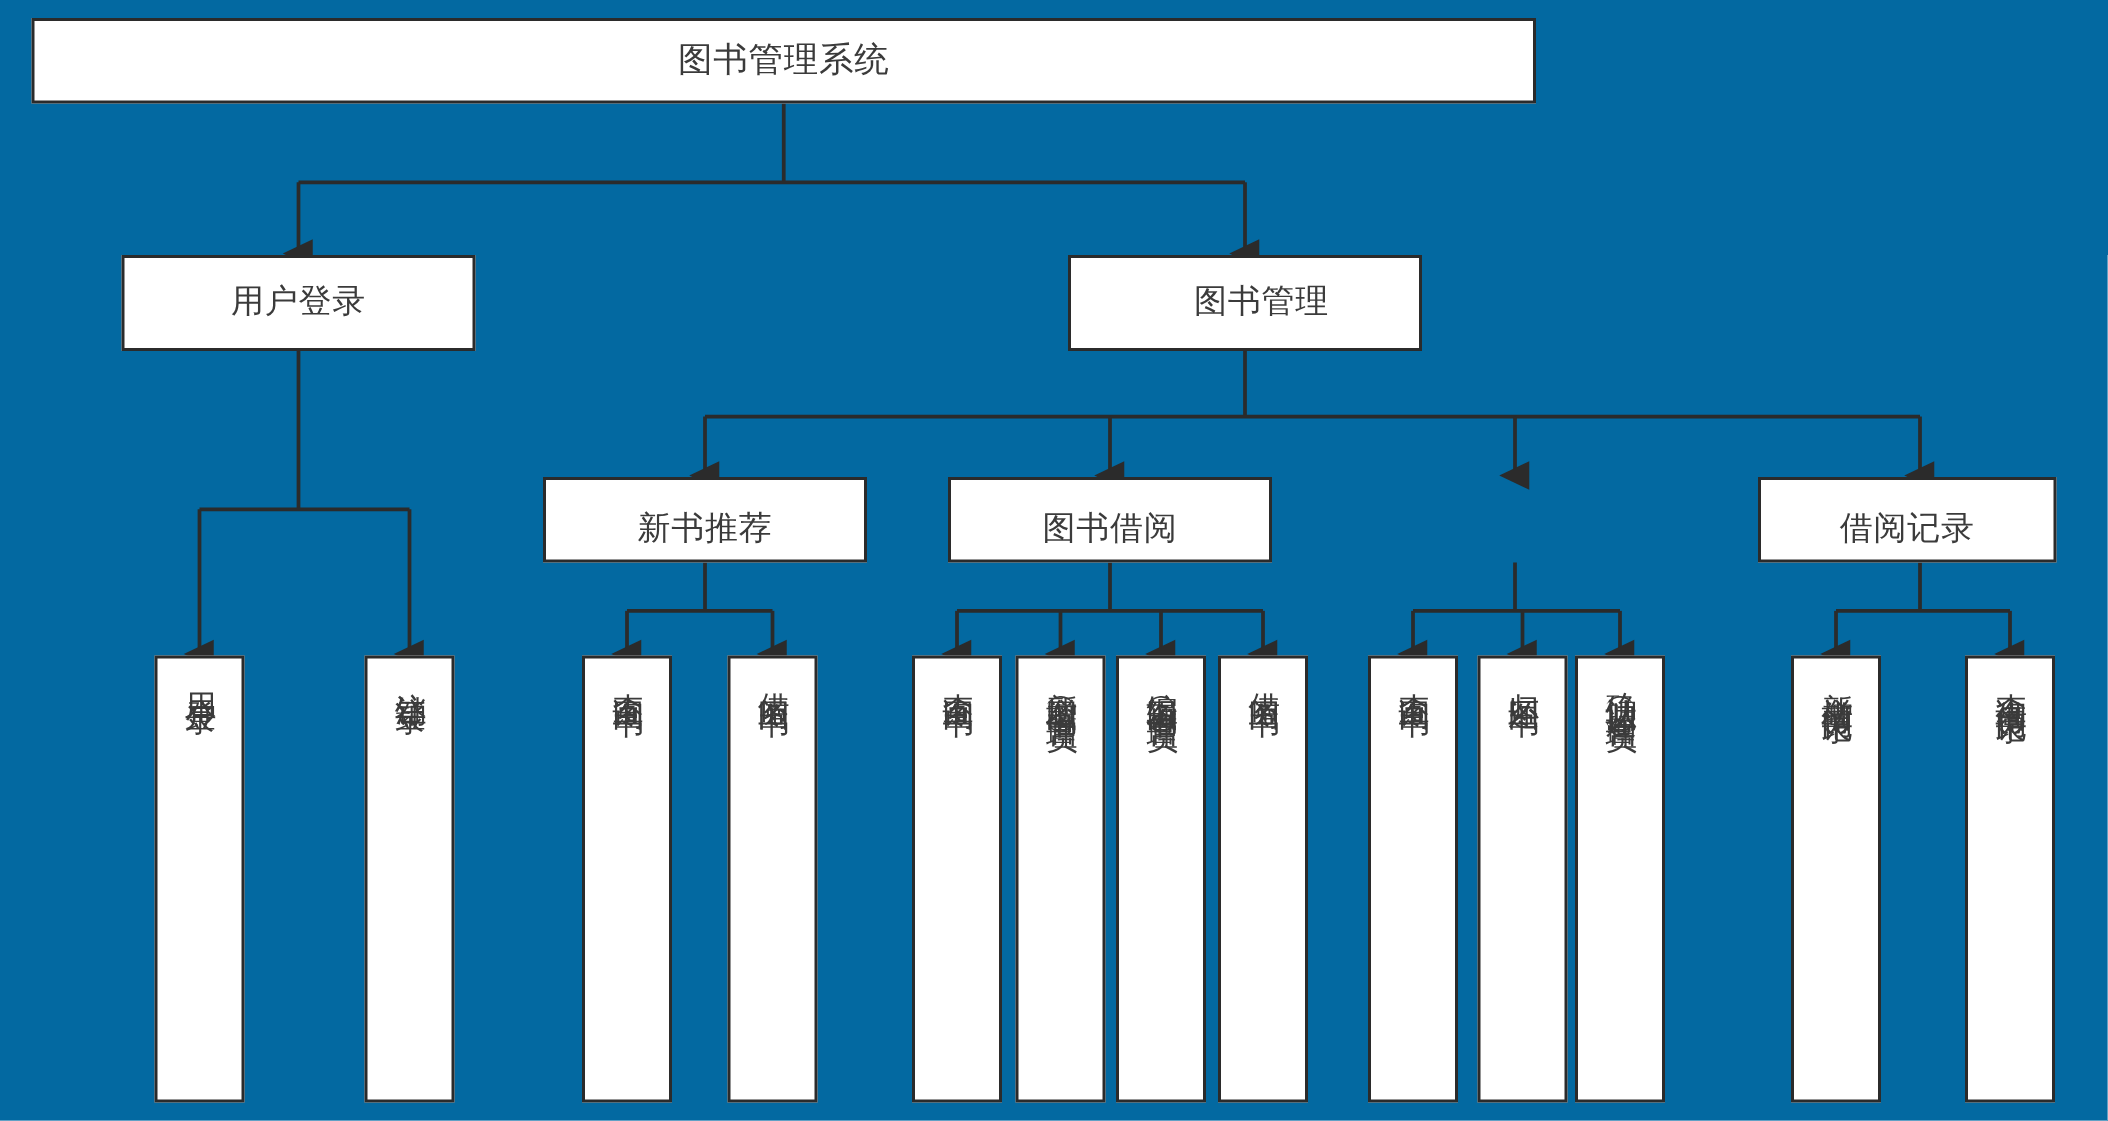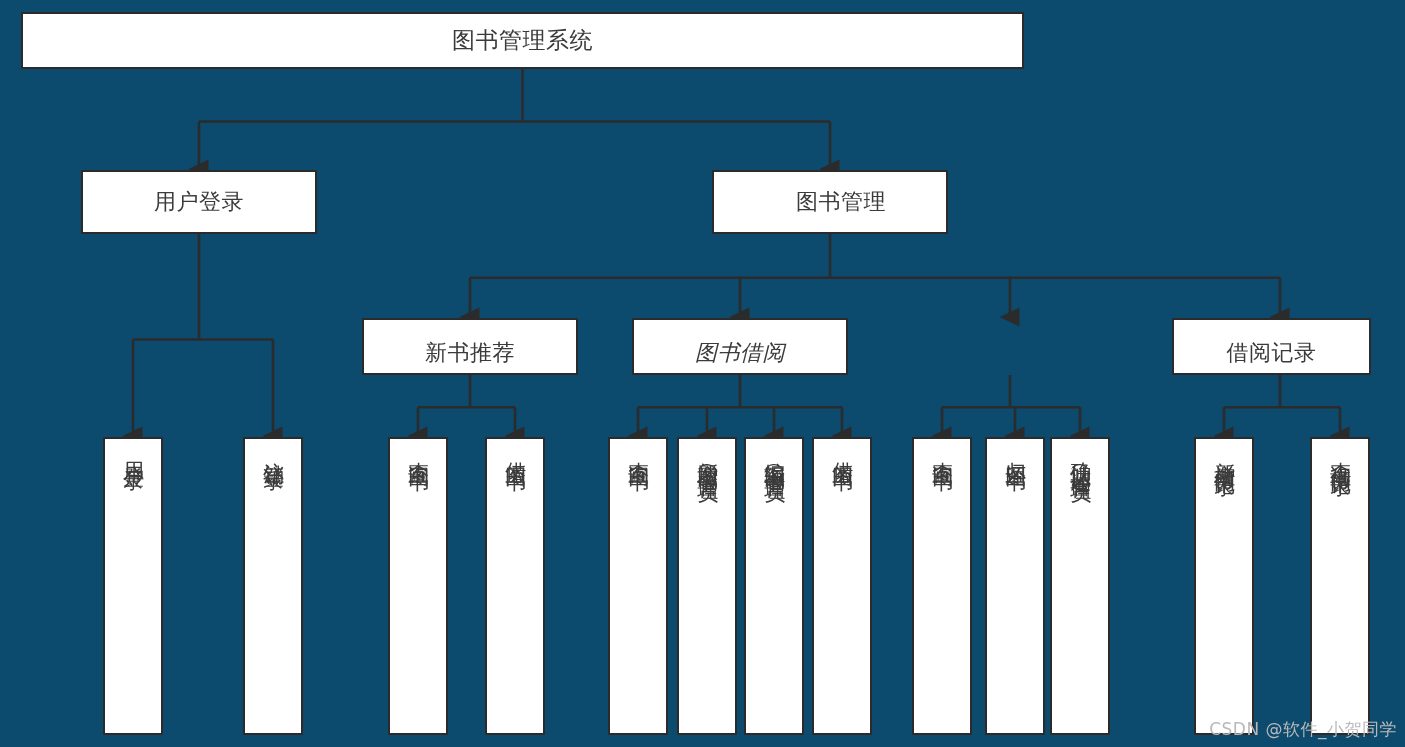--- a/index.html
+++ b/index.html
@@ -11,21 +11,21 @@
     width: 1405px;
     height: 747px;
     font-family: "DejaVu Sans", "Liberation Sans", sans-serif;
     overflow: hidden;
     position: relative;
   }
   #diagram-root {
     position: relative;
     width: 1405px;
     height: 747px;
-    background: #0c4a6e;
+    background: #0369a1;
   }
   svg.edges {
     position: absolute;
     left: 0;
     top: 0;
     width: 1405px;
     height: 747px;
     pointer-events: none;
   }
   .node {
@@ -119,21 +119,21 @@
   <div class="node lvl1" style="left: 81px; top: 170px; width: 236px; height: 64px;">
     <span class="node-label">用户登录</span>
   </div>
   <div class="node lvl1" style="left: 712px; top: 170px; width: 236px; height: 64px; padding-left: 22px;">
     <span class="node-label">图书管理</span>
   </div>
 
   <div class="node lvl2" style="left: 362px; top: 318px; width: 216px; height: 57px;">
     <span class="node-label">新书推荐</span>
   </div>
-  <div class="node lvl2" style="left: 632px; top: 318px; width: 216px; height: 57px; font-style: italic;">
+  <div class="node lvl2" style="left: 632px; top: 318px; width: 216px; height: 57px;">
     <span class="node-label">图书借阅</span>
   </div>
   <div class="node lvl2" style="left: 1172px; top: 318px; width: 199px; height: 57px;">
     <span class="node-label">借阅记录</span>
   </div>
 
   <div class="node vertical" style="left: 103px; top: 437px; width: 60px; height: 298px;">
     <span class="node-label">用户登录</span>
   </div>
   <div class="node vertical" style="left: 243px; top: 437px; width: 60px; height: 298px;">
@@ -166,14 +166,13 @@
   <div class="node vertical" style="left: 1050px; top: 437px; width: 60px; height: 298px;">
     <span class="node-label">确认归还（管理员）</span>
   </div>
   <div class="node vertical" style="left: 1194px; top: 437px; width: 60px; height: 298px;">
     <span class="node-label">新增借阅记录</span>
   </div>
   <div class="node vertical" style="left: 1310px; top: 437px; width: 60px; height: 298px;">
     <span class="node-label">查询借阅记录</span>
   </div>
 
-  <div class="watermark">CSDN @软件_小贺同学</div>
 </div>
 
 </body></html>

